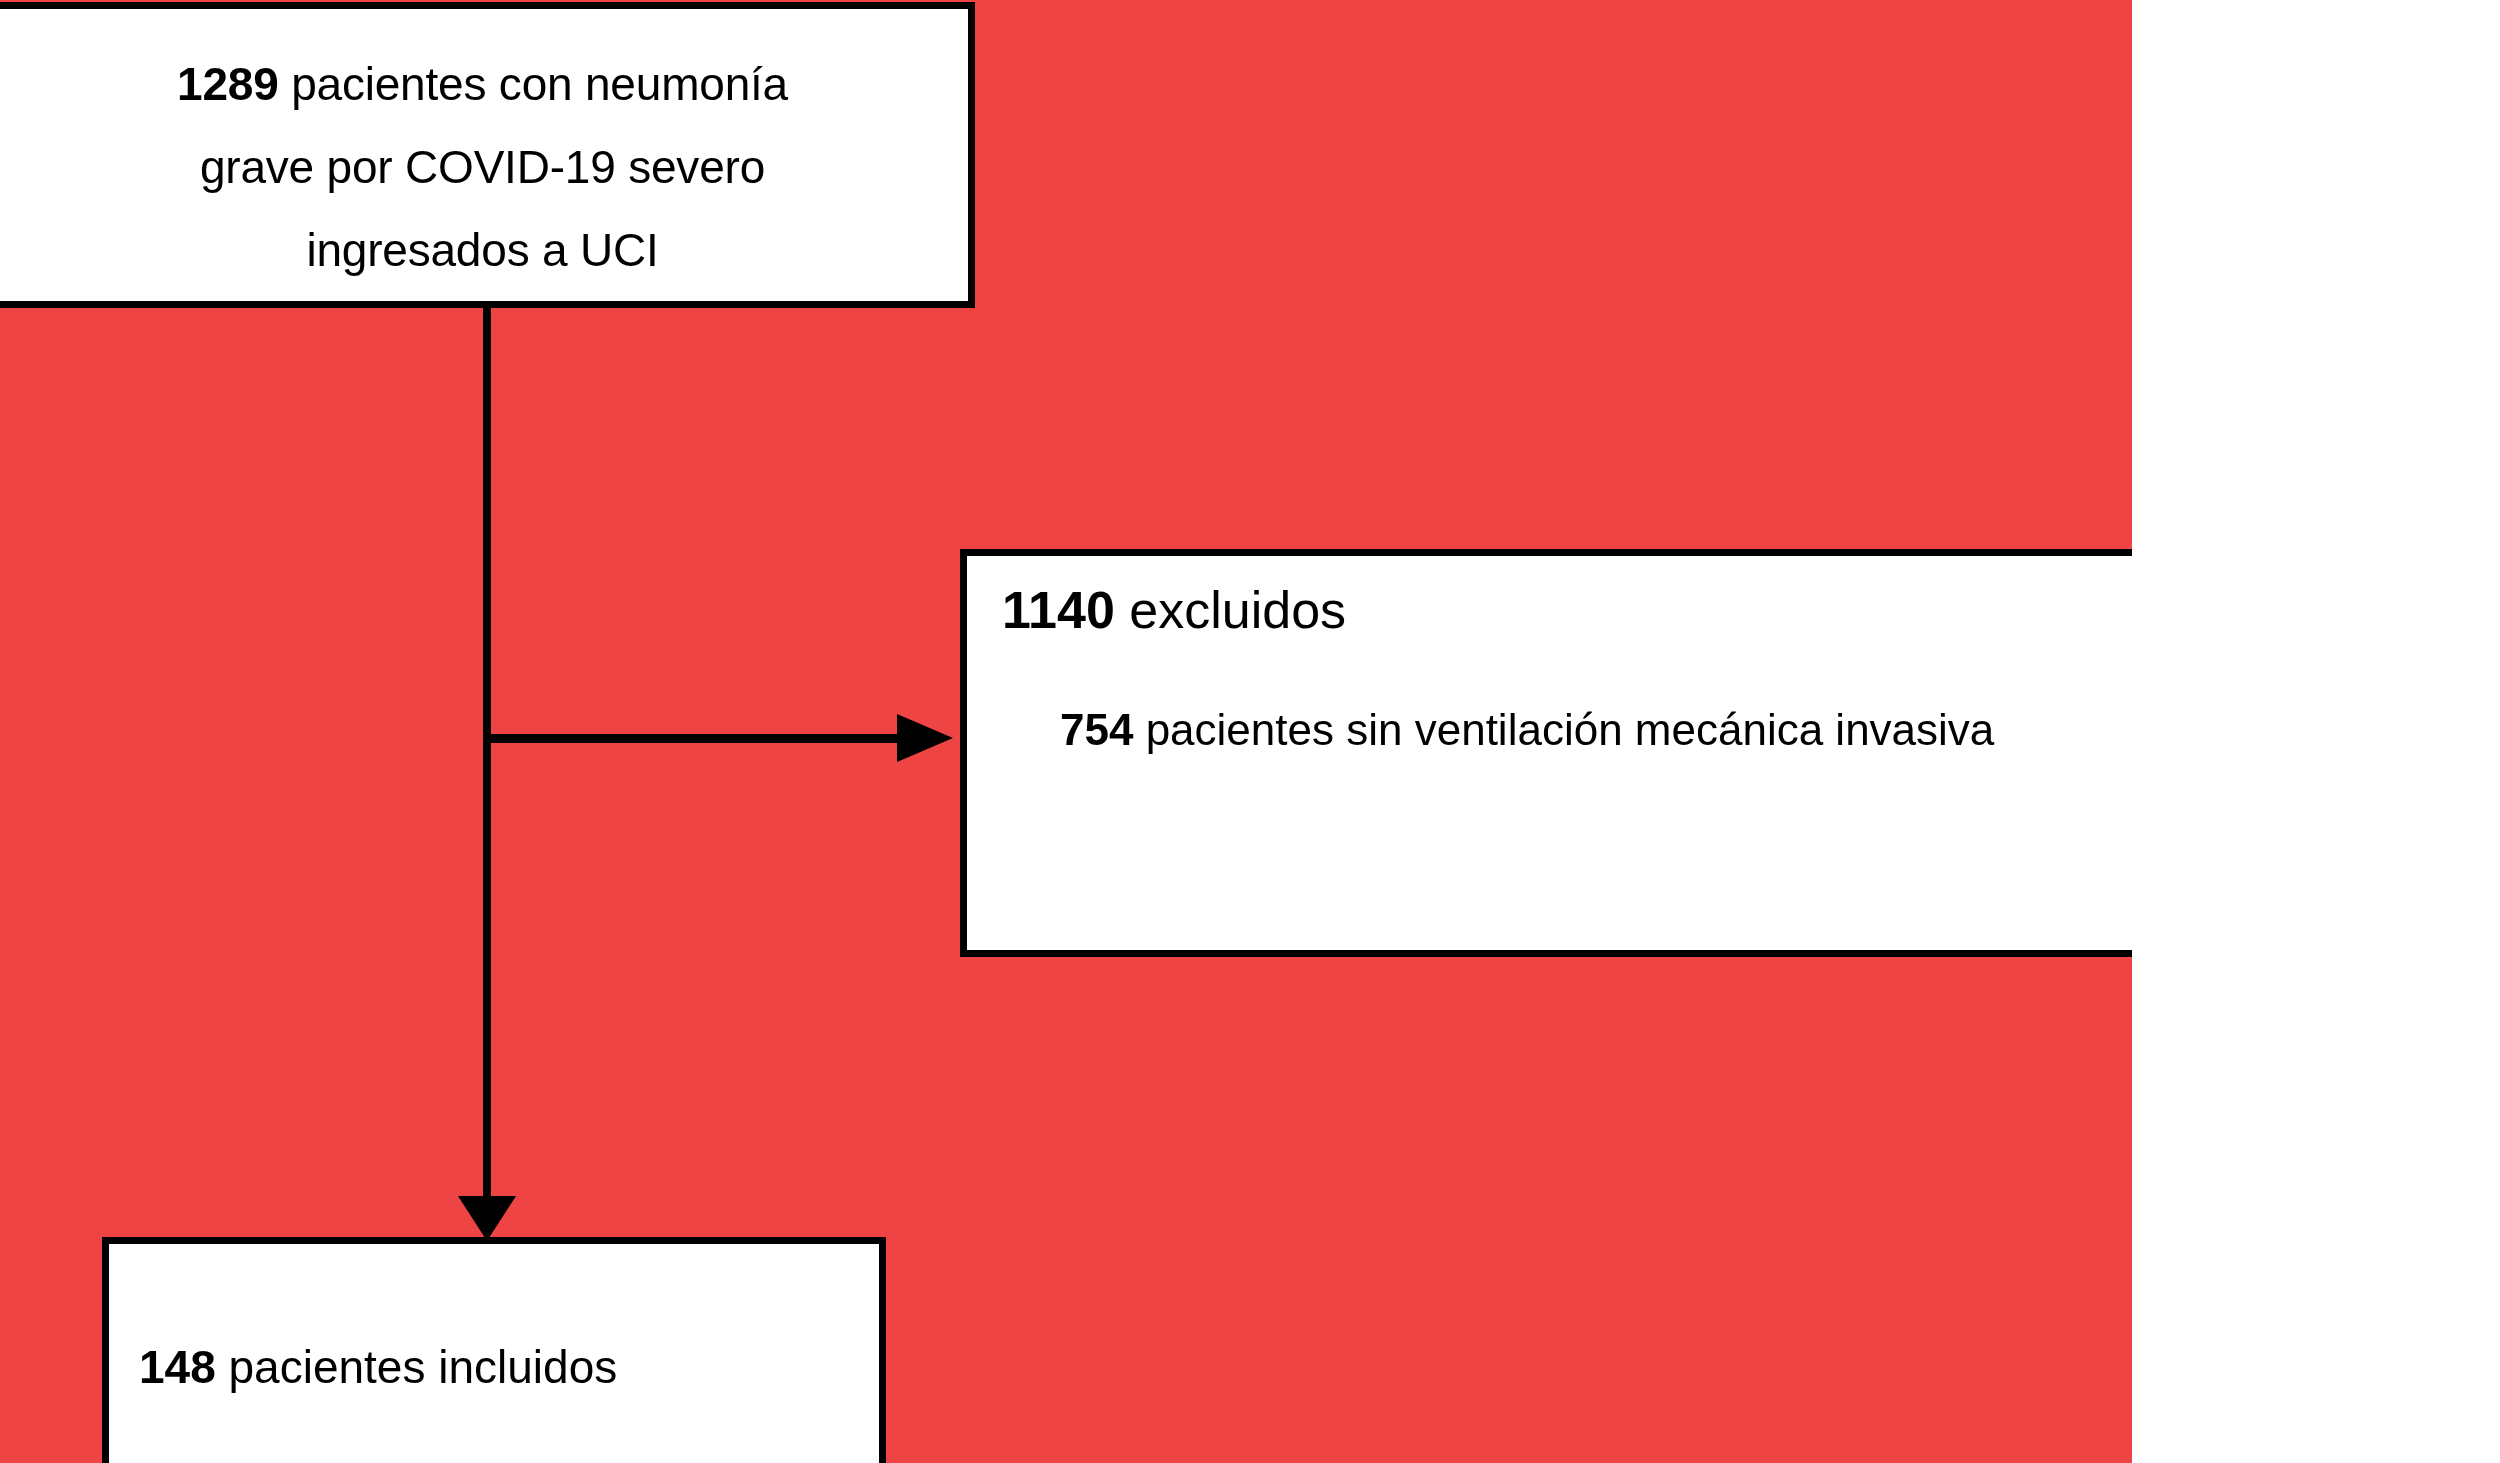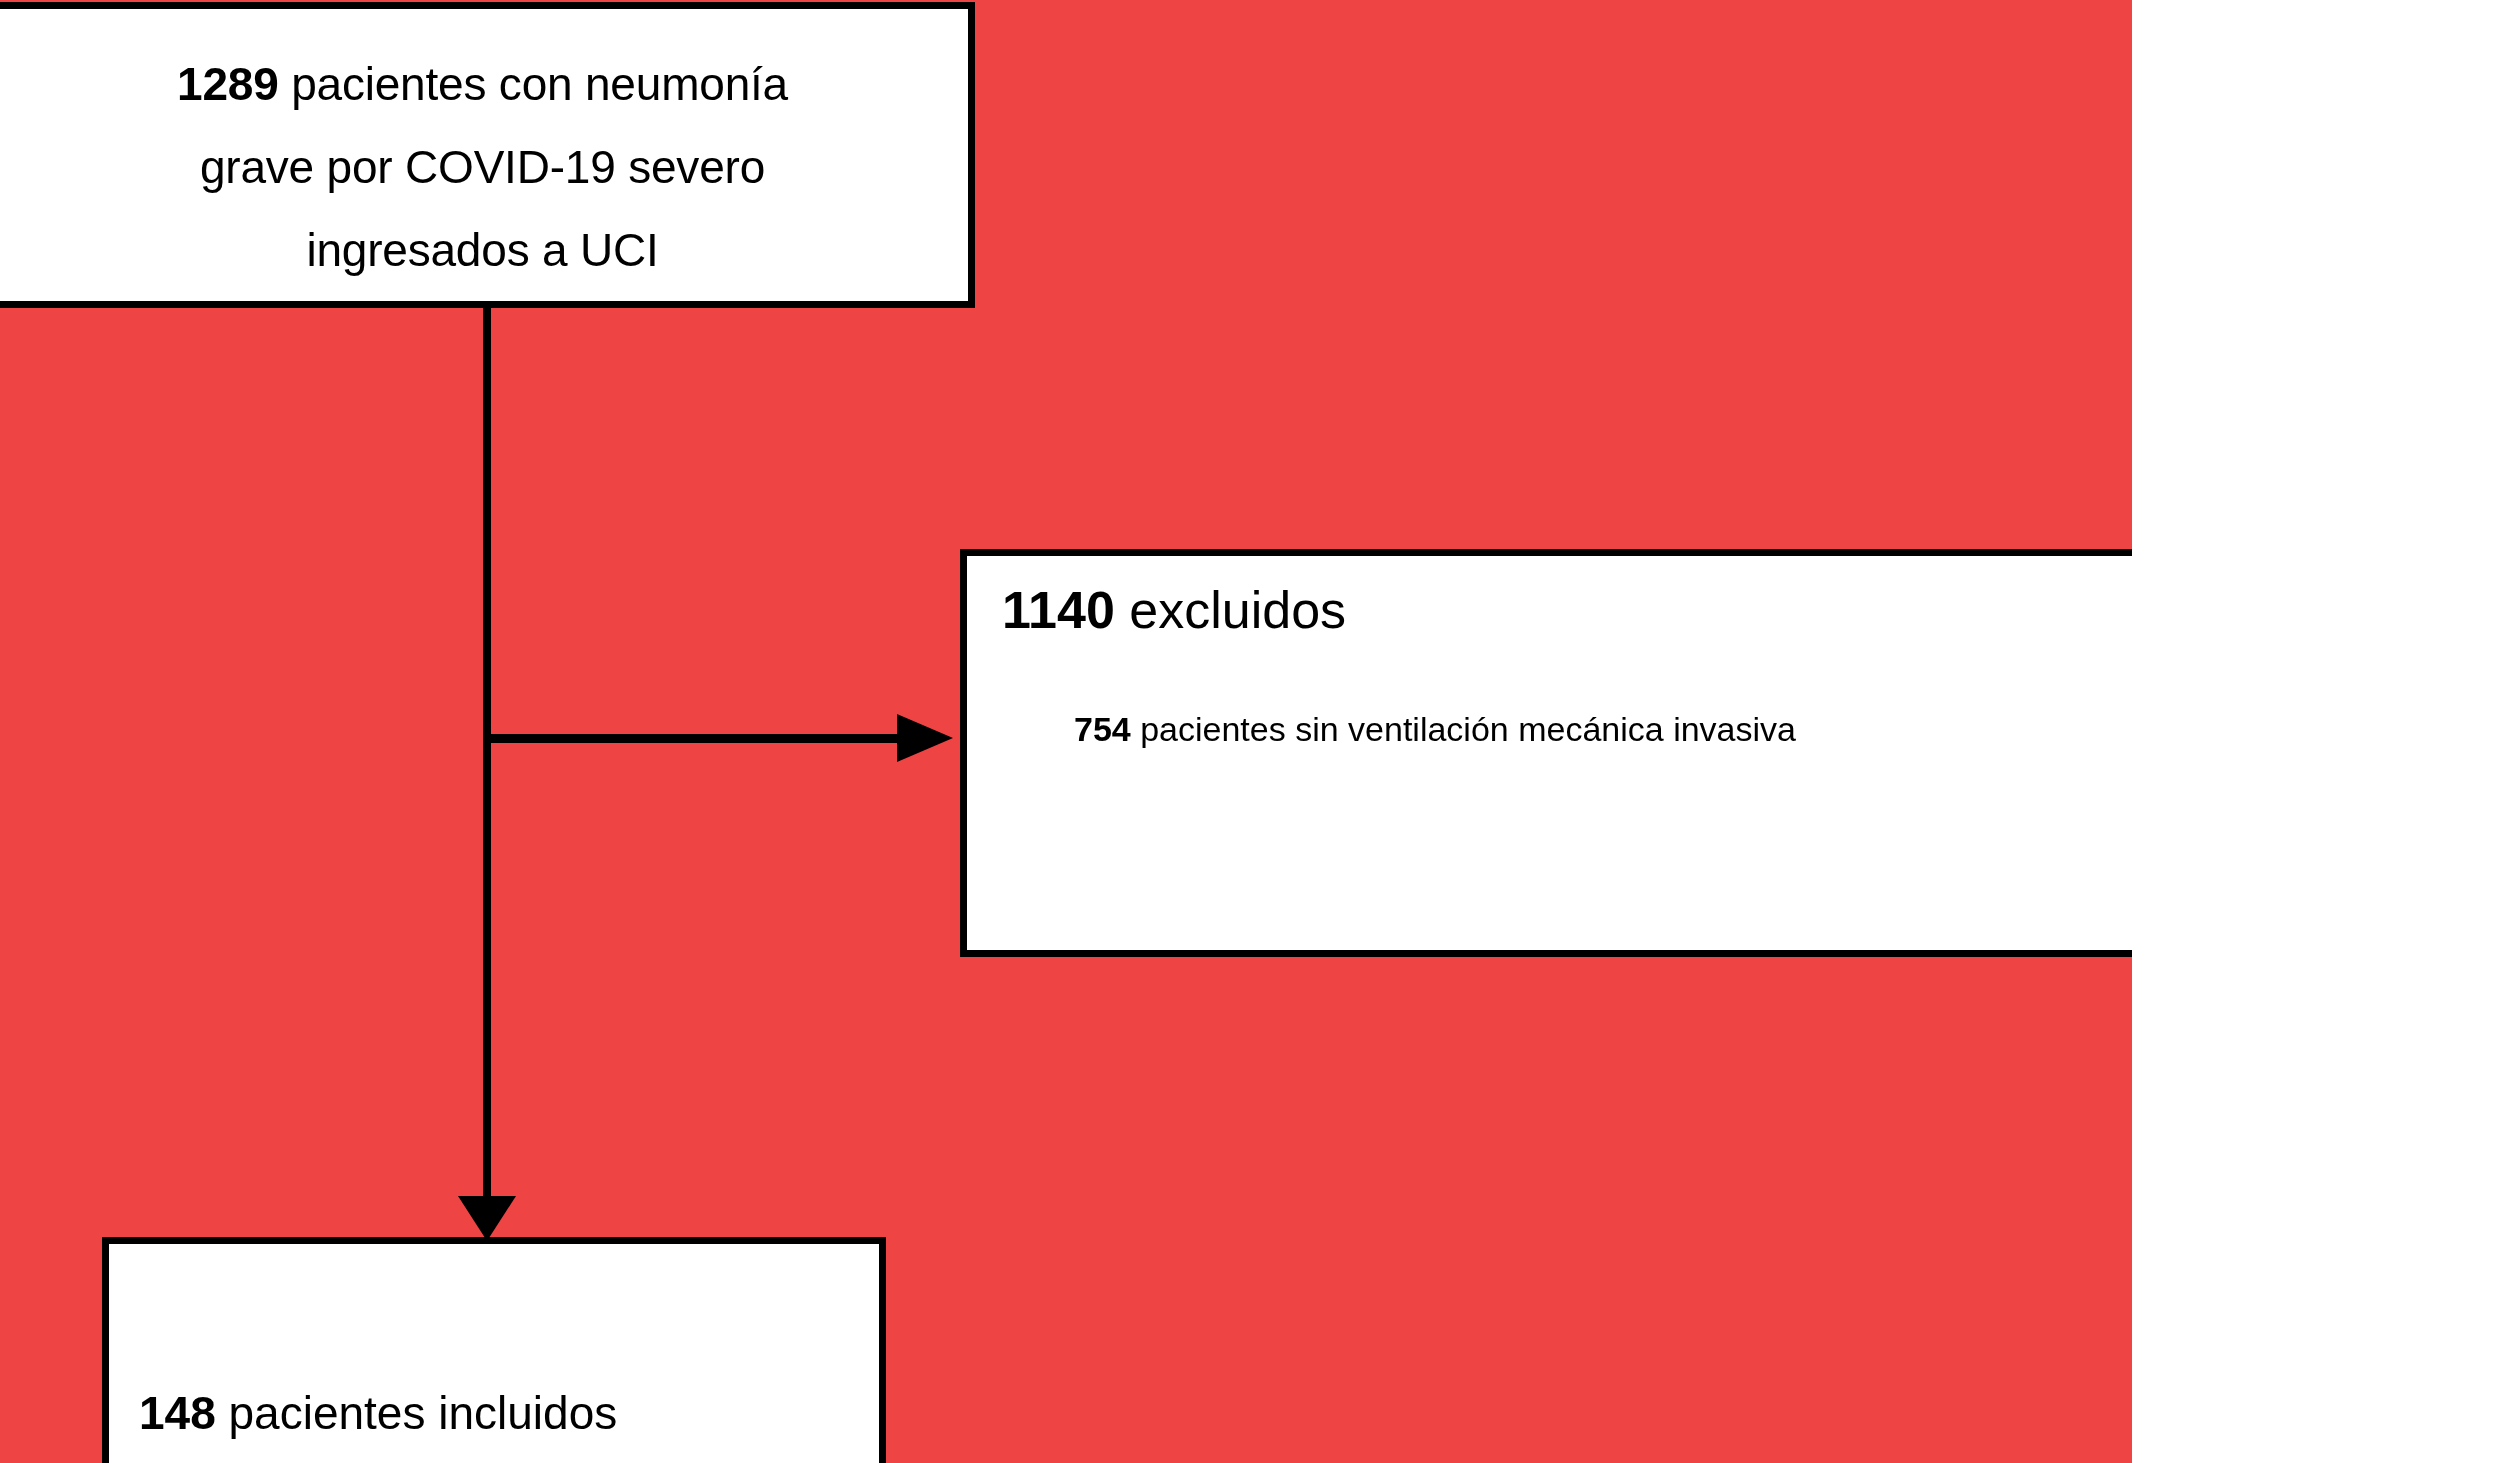--- a/index.html
+++ b/index.html
@@ -72,38 +72,37 @@
     position: absolute;
     left: 35px;
     top: 27px;
     font-size: 52px;
     line-height: 54px;
     white-space: nowrap;
   }
 
   #excluded-list {
     position: absolute;
-    left: 107px;
+    left: 93px;
     top: 143px;
-    font-size: 34px;
+    font-size: 44px;
     line-height: 61px;
   }
 
   .excl-line {
     white-space: nowrap;
   }
 
   #included-text {
     position: absolute;
     left: 30px;
     top: 96px;
     font-size: 46px;
     line-height: 54px;
     white-space: nowrap;
-    margin-top: 46px;
   }
 
   
   .v-line {
     position: absolute;
     background: #000000;
   }
 
   #vline-main {
     left: 483px;

